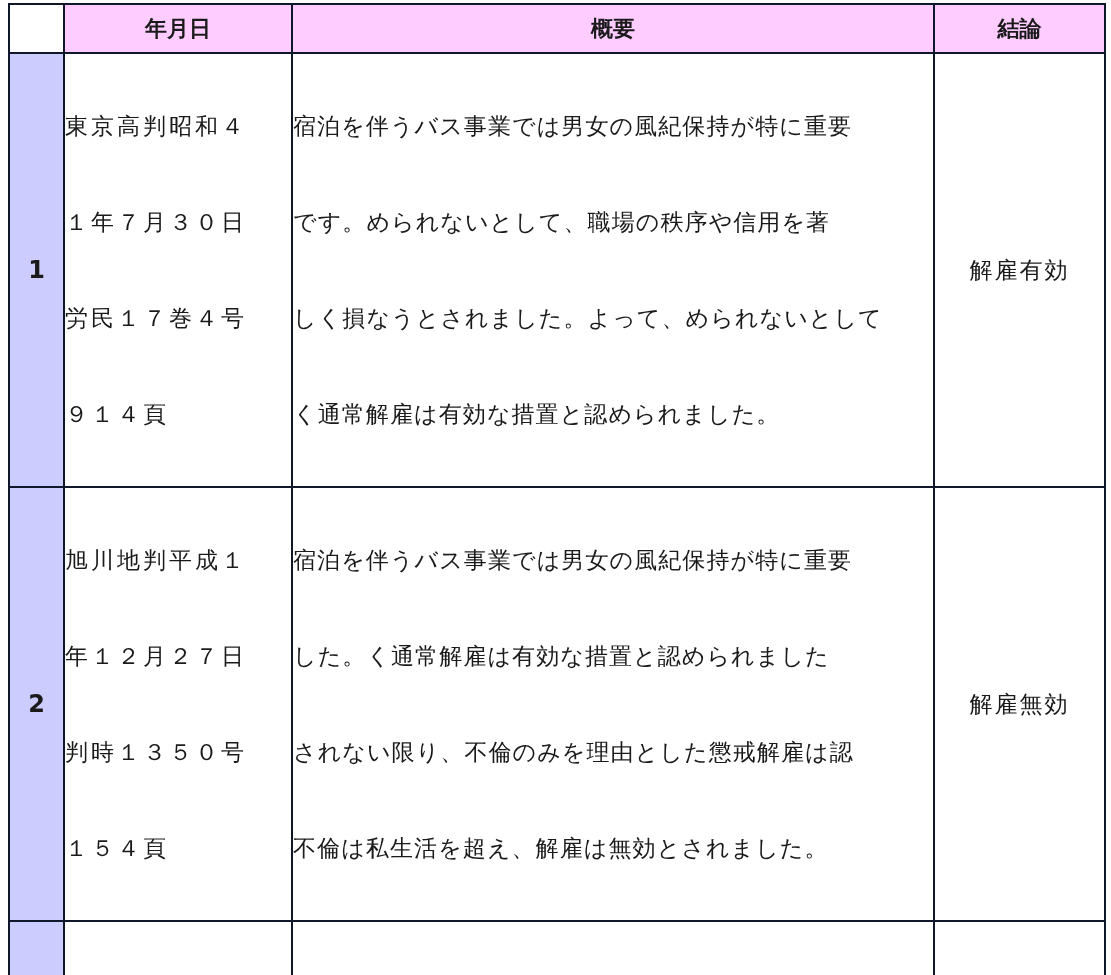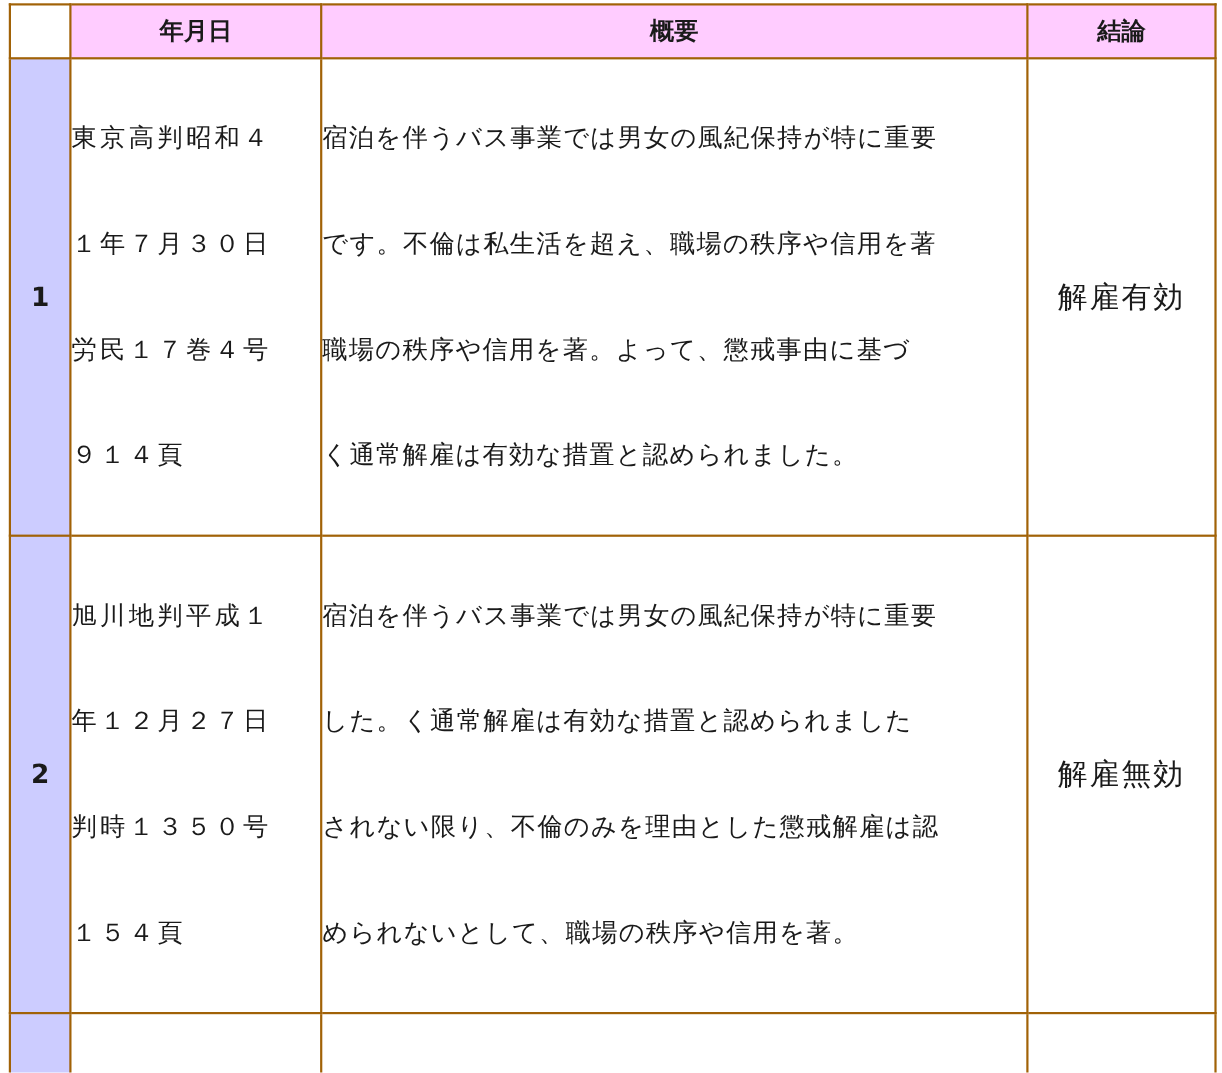--- a/index.html
+++ b/index.html
@@ -17,21 +17,21 @@
     }
     table.case-table {
       position: absolute;
       left: 8px;
       top: 3px;
       border-collapse: collapse;
       table-layout: fixed;
       width: 1096px;
     }
     table.case-table td, table.case-table th {
-      border: 2px solid #a16207;
+      border: 2px solid #0f172a;
       padding: 0;
       vertical-align: middle;
     }
     col.c-no { width: 55px; }
     col.c-date { width: 228px; }
     col.c-summary { width: 642px; }
     col.c-result { width: 171px; }
 
     tr.head-row { height: 49px; }
     tr.head-row th {
@@ -65,27 +65,27 @@
       font-size: 23px;
       line-height: 48px;
       padding-left: 14px;
       padding-right: 8px;
       letter-spacing: 1.1px;
       white-space: pre-line;
       text-align: left;
       margin-left: 48px;
     }
     td.result-cell {
-      font-size: 27px;
+      font-size: 23px;
       line-height: 48px;
       text-align: center;
       white-space: pre-line;
       letter-spacing: 2px;
     }
-    .line { display: block; white-space: nowrap; font-family: Liberation Serif, serif; }
+    .line { display: block; white-space: nowrap; }
   </style>
 </head>
 <body>
 
 <table class="case-table">
   <colgroup>
     <col class="c-no">
     <col class="c-date">
     <col class="c-summary">
     <col class="c-result">
@@ -101,42 +101,42 @@
   <tr class="r4">
     <td class="num-cell">1</td>
     <td class="date-cell">
       <span class="line">東京高判昭和４</span>
       <span class="line">１年７月３０日</span>
       <span class="line">労民１７巻４号</span>
       <span class="line">９１４頁</span>
     </td>
     <td class="summary-cell">
       <span class="line">宿泊を伴うバス事業では男女の風紀保持が特に重要</span>
-      <span class="line">です。不倫は私生活を超え、職場の秩序や信用を著</span>
-      <span class="line">職場の秩序や信用を著。よって、懲戒事由に基づ</span>
+      <span class="line">です。められないとして、職場の秩序や信用を著</span>
+      <span class="line">しく損なうとされました。よって、められないとして</span>
       <span class="line">く通常解雇は有効な措置と認められました。</span>
     </td>
     <td class="result-cell">
       <span class="line">解雇有効</span>
     </td>
   </tr>
 
   <tr class="r4">
     <td class="num-cell">2</td>
     <td class="date-cell">
       <span class="line">旭川地判平成１</span>
       <span class="line">年１２月２７日</span>
       <span class="line">判時１３５０号</span>
       <span class="line">１５４頁</span>
     </td>
     <td class="summary-cell">
       <span class="line">宿泊を伴うバス事業では男女の風紀保持が特に重要</span>
       <span class="line">した。く通常解雇は有効な措置と認められました</span>
       <span class="line">されない限り、不倫のみを理由とした懲戒解雇は認</span>
-      <span class="line">められないとして、職場の秩序や信用を著。</span>
+      <span class="line">不倫は私生活を超え、解雇は無効とされました。</span>
     </td>
     <td class="result-cell">
       <span class="line">解雇無効</span>
     </td>
   </tr>
 
   <tr class="r4">
     <td class="num-cell">3</td>
     <td class="date-cell">
       <span class="line">東京地判令和１</span>

